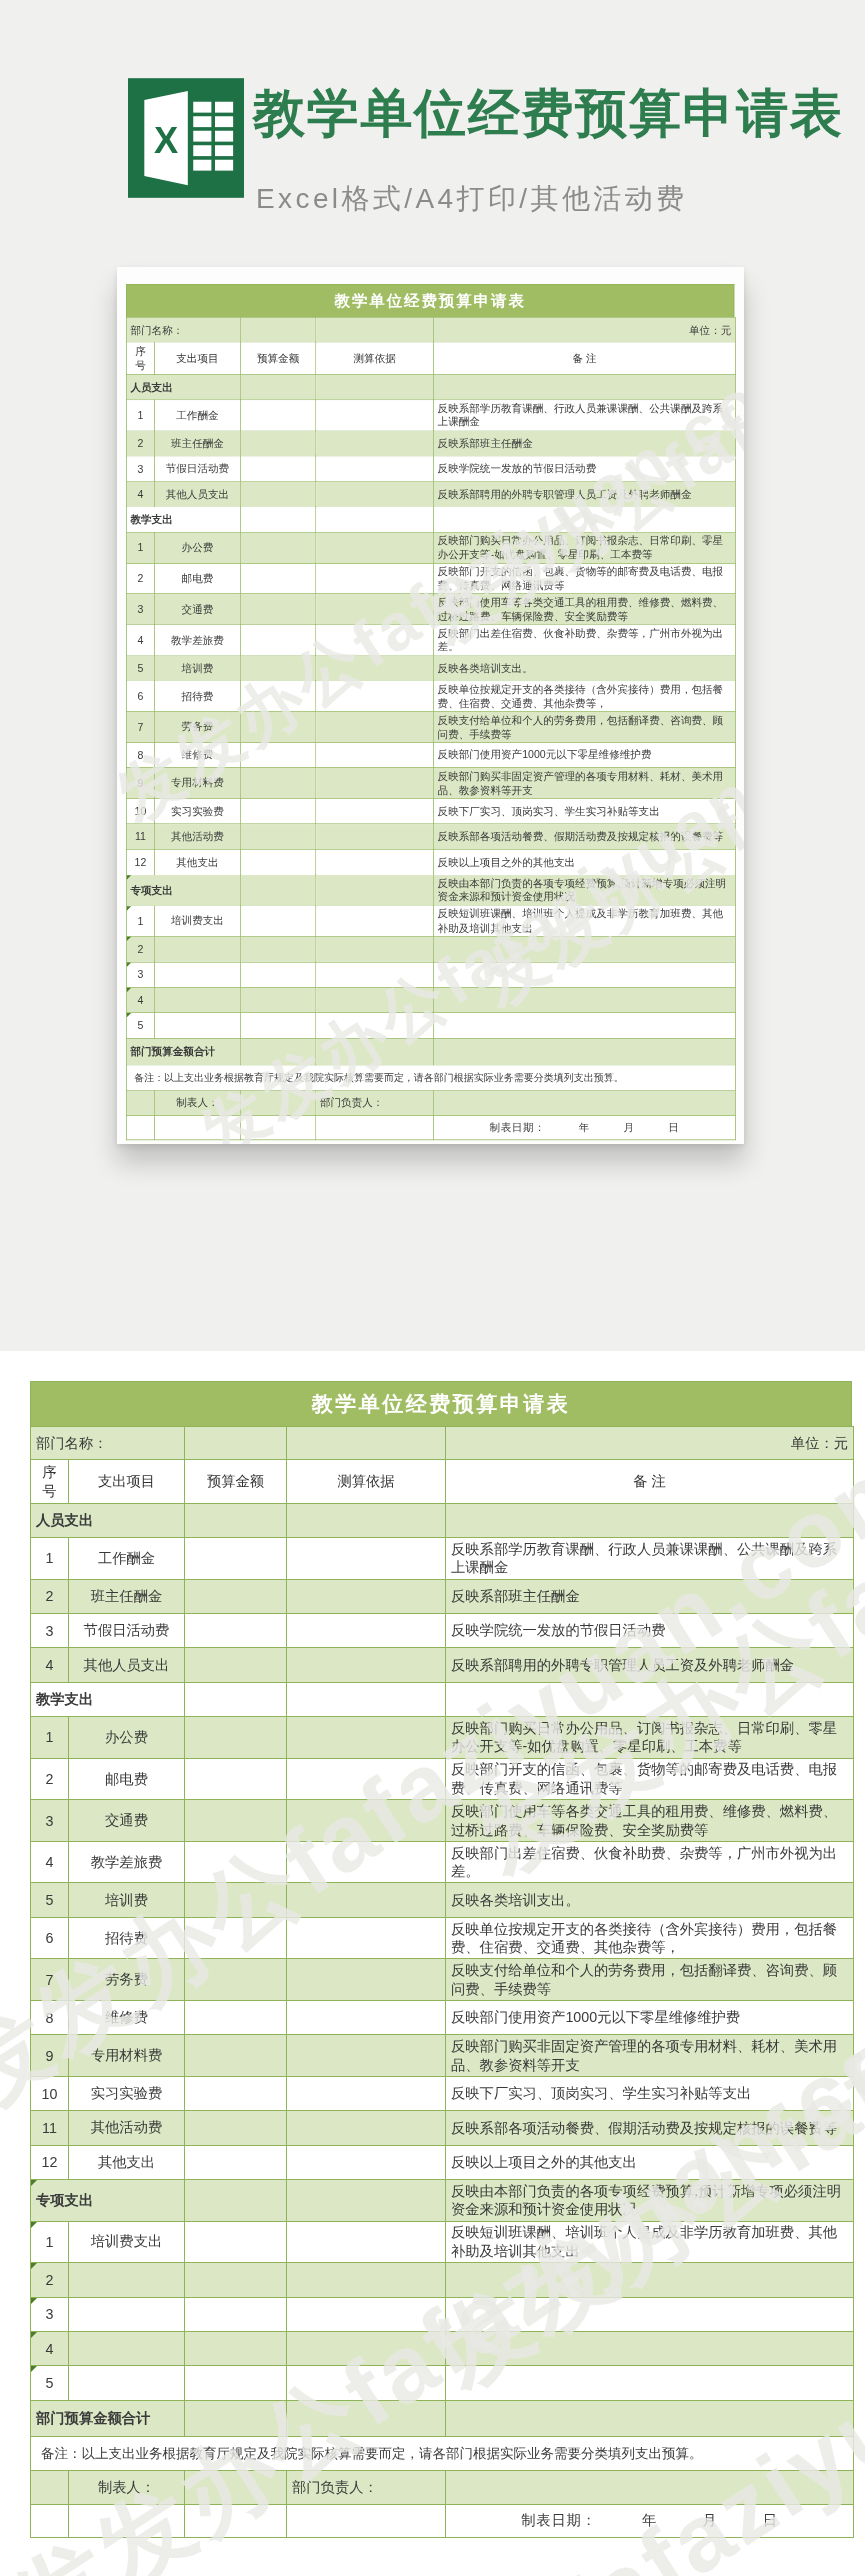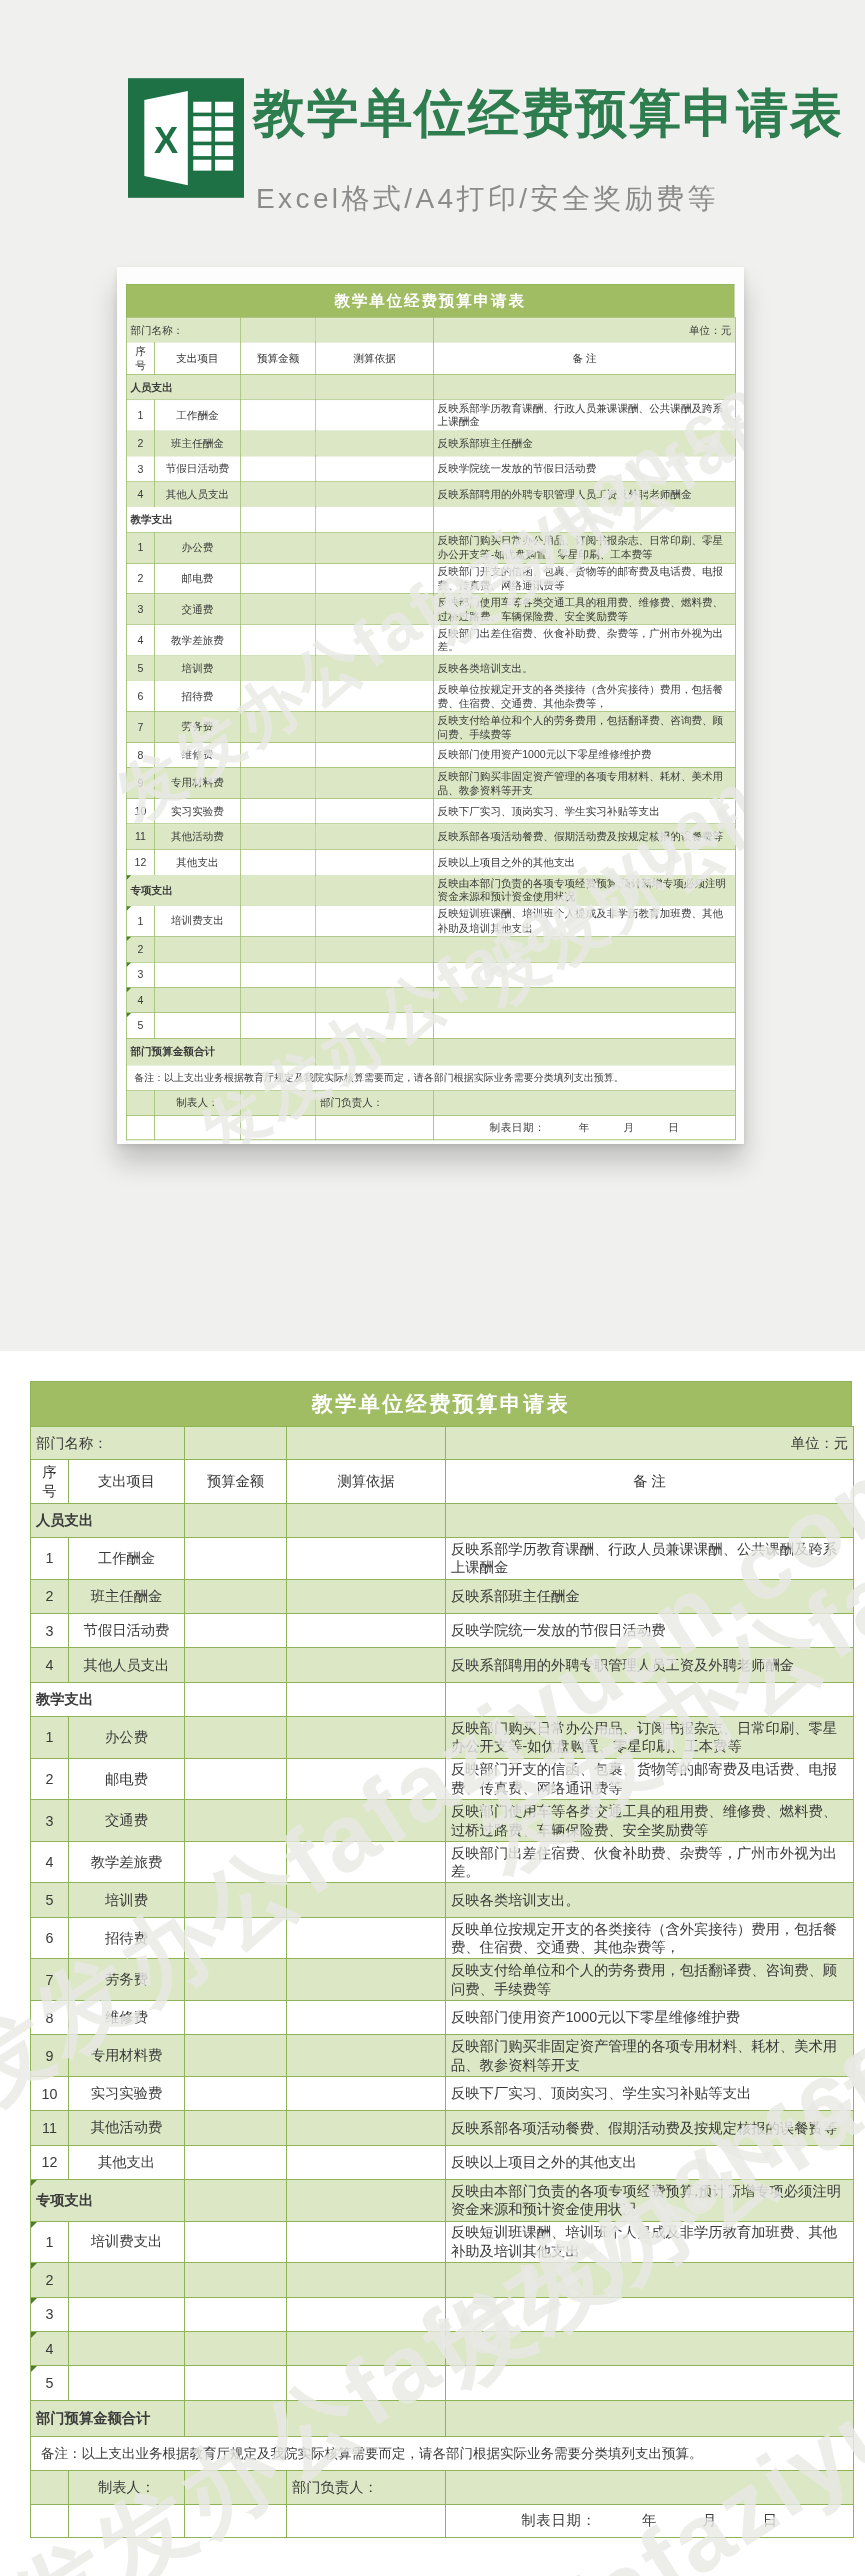--- a/index.html
+++ b/index.html
@@ -81,21 +81,21 @@
           <rect x="48" y="29" width="10" height="6"></rect>
         <rect x="36" y="37" width="10" height="6"></rect>
           <rect x="48" y="37" width="10" height="6"></rect>
         <rect x="36" y="45" width="10" height="6"></rect>
           <rect x="48" y="45" width="10" height="6"></rect>
       </g>
     </svg>
   </div>
 
   <div class="page-title">教学单位经费预算申请表</div>
-  <div class="page-subtitle">Excel格式/A4打印/安全奖励费等</div>
+  <div class="page-subtitle">Excel格式/A4打印/其他活动费</div>
 
   <div class="paper">
     <span class="wm wm-p1">发发办公fafaziyuan.com</span>
     <span class="wm wm-p2">发发办公fafaziyuan.com</span>
     <span class="wm wm-p3">发发办公fafaziyuan.com</span>
     <span class="wm wm-p4">发发办公fafaziyuan.com</span>
     <div class="paper-inner" id="preview-table">
         <div class="tbl-title">教学单位经费预算申请表</div>
         <table class="sheet">
           <colgroup>

